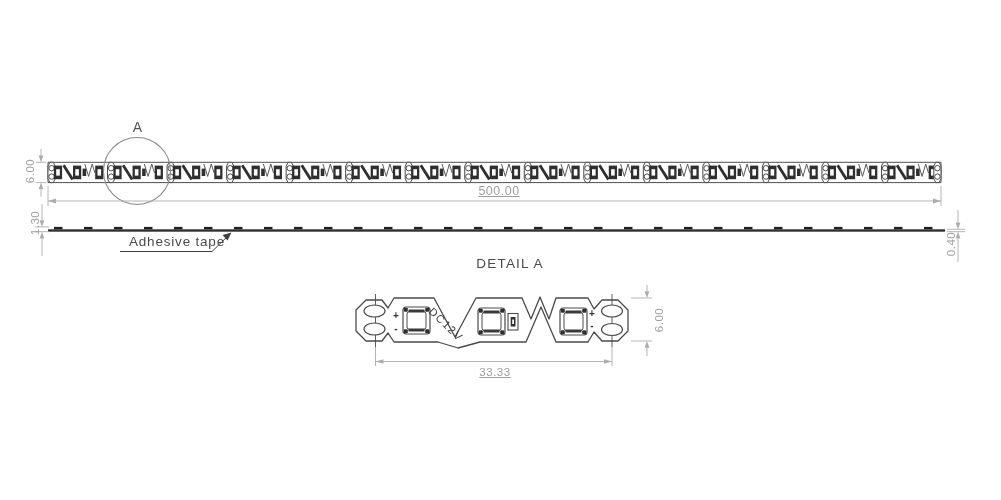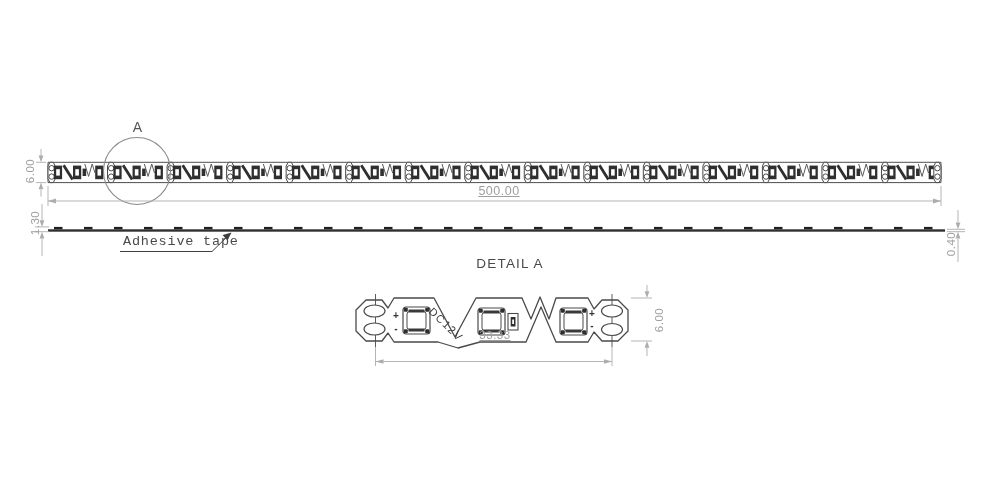--- a/index.html
+++ b/index.html
@@ -187,30 +187,30 @@
   </svg>
 
   <div class="lbl marker" style="left:128px;top:119px;width:20px;">A</div>
 
   <div class="lbl dimtext vdim" style="left:10px;top:165px;width:40px;">6.00</div>
 
   <div class="lbl dimtext h len" style="left:459px;top:184px;">500.00</div>
 
   <div class="lbl dimtext vdim" style="left:15px;top:217px;width:40px;">1.30</div>
 
-  <div class="lbl adh" style="left:123px;top:234px;font-family:Liberation Mono, monospace;">Adhesive tape</div>
+  <div class="lbl adh" style="left:129px;top:234px;">Adhesive tape</div>
 
   <div class="lbl dimtext vdim" style="left:931px;top:238px;width:40px;">0.40</div>
 
   <div class="lbl title" style="left:440px;top:256px;">DETAIL A</div>
 
   <div class="lbl volt" style="left:435px;top:305px;">DC12V</div>
 
   <div class="lbl pol" style="left:390px;top:311px;">+</div>
   <div class="lbl pol" style="left:390px;top:324px;">-</div>
   <div class="lbl pol" style="left:586px;top:309px;">+</div>
   <div class="lbl pol" style="left:586px;top:321px;">-</div>
 
-  <div class="lbl dimtext h" style="left:455px;top:329px;width:80px;">33.33</div>
+  <div class="lbl dimtext h" style="left:455px;top:366px;width:80px;">33.33</div>
 
   <div class="lbl dimtext vdim" style="left:639px;top:314px;width:40px;">6.00</div>
 
 </div>
 
 </body></html>

